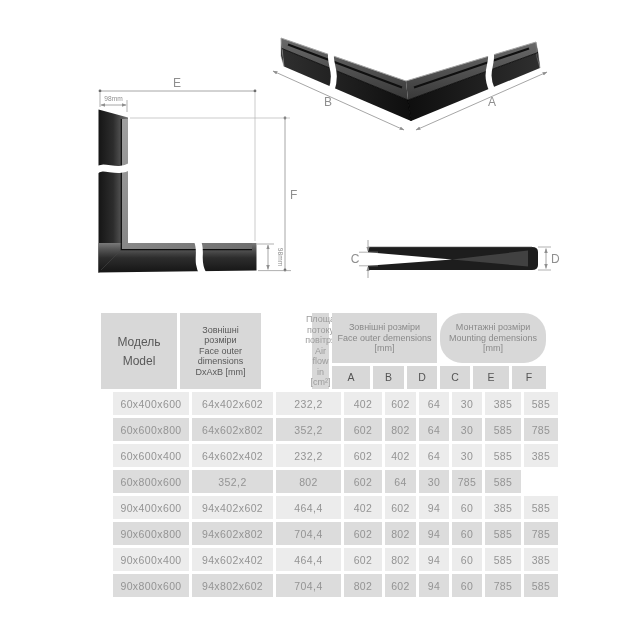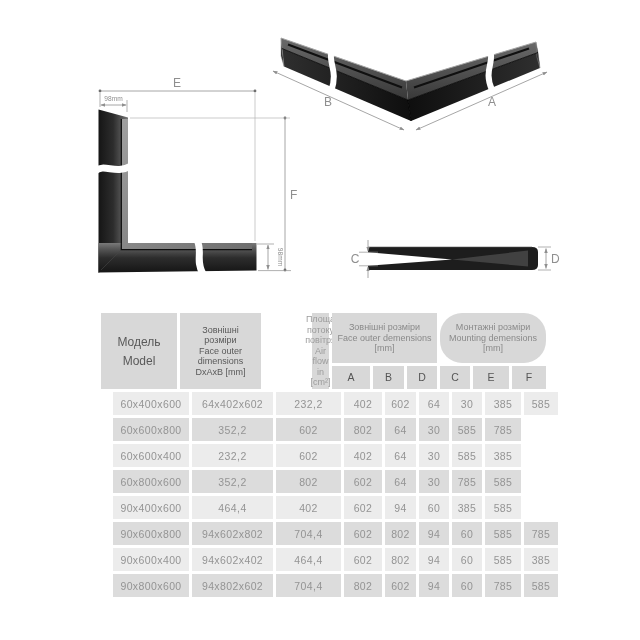--- a/index.html
+++ b/index.html
@@ -202,50 +202,53 @@
           <div class="td">232,2</div>
           <div class="td">402</div>
           <div class="td">602</div>
           <div class="td">64</div>
           <div class="td">30</div>
           <div class="td">385</div>
           <div class="td">585</div>
         </div>
         <div class="tr dark">
           <div class="td">60x600x800</div>
+          <div class="td">64x602x802</div>
           <div class="td">352,2</div>
           <div class="td">602</div>
           <div class="td">802</div>
           <div class="td">64</div>
           <div class="td">30</div>
           <div class="td">585</div>
           <div class="td">785</div>
         </div>
         <div class="tr light">
           <div class="td">60x600x400</div>
+          <div class="td">64x602x402</div>
           <div class="td">232,2</div>
           <div class="td">602</div>
           <div class="td">402</div>
           <div class="td">64</div>
           <div class="td">30</div>
           <div class="td">585</div>
           <div class="td">385</div>
         </div>
         <div class="tr dark">
           <div class="td">60x800x600</div>
           <div class="td">352,2</div>
           <div class="td">802</div>
           <div class="td">602</div>
           <div class="td">64</div>
           <div class="td">30</div>
           <div class="td">785</div>
           <div class="td">585</div>
         </div>
         <div class="tr light">
           <div class="td">90x400x600</div>
+          <div class="td">94x402x602</div>
           <div class="td">464,4</div>
           <div class="td">402</div>
           <div class="td">602</div>
           <div class="td">94</div>
           <div class="td">60</div>
           <div class="td">385</div>
           <div class="td">585</div>
         </div>
         <div class="tr dark">
           <div class="td">90x600x800</div>

